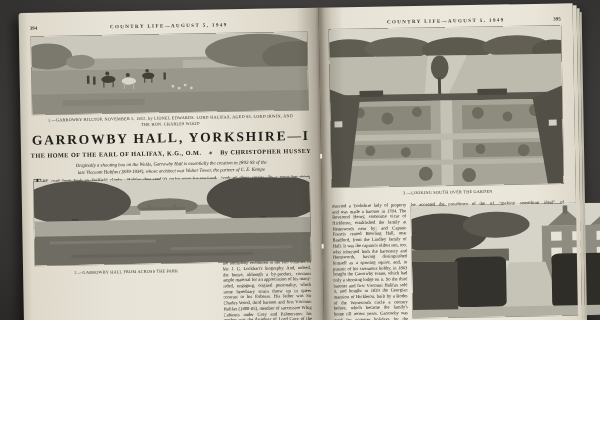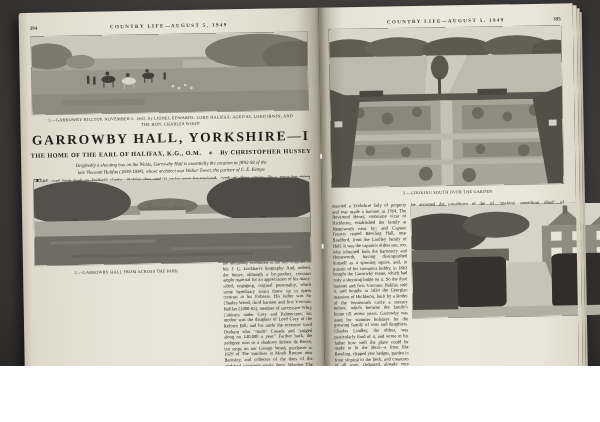--- a/index.html
+++ b/index.html
@@ -1,17 +1,17 @@
 <!DOCTYPE html>
 <html><head>
 <meta charset="utf-8">
 <style>
   html,body{margin:0;padding:0;}
   .stage{
-    position:relative;width:600px;height:366px;overflow:hidden;
+    position:relative;width:600px;height:320px;overflow:hidden;
     background:radial-gradient(ellipse at 52% 42%, #4b4947 0%, #403e3c 55%, #343230 85%, #2b2927 100%);
     font-family:"Liberation Serif","DejaVu Serif",serif;
   }
   .spread{position:absolute;left:22px;top:8px;width:564px;height:398px;transform:rotate(-1deg);}
   .page{position:absolute;top:0;height:396px;}
   .page-left{
     left:0;width:300px;border-radius:3px 0 0 3px;
     background:linear-gradient(90deg,#c6c0b1 0%,#ded9cb 3%,#e7e3d6 30%,#e9e5d8 60%,#ddd8ca 90%,#cfc9bb 100%);
     box-shadow:-5px 5px 12px rgba(0,0,0,0.55);
   }

